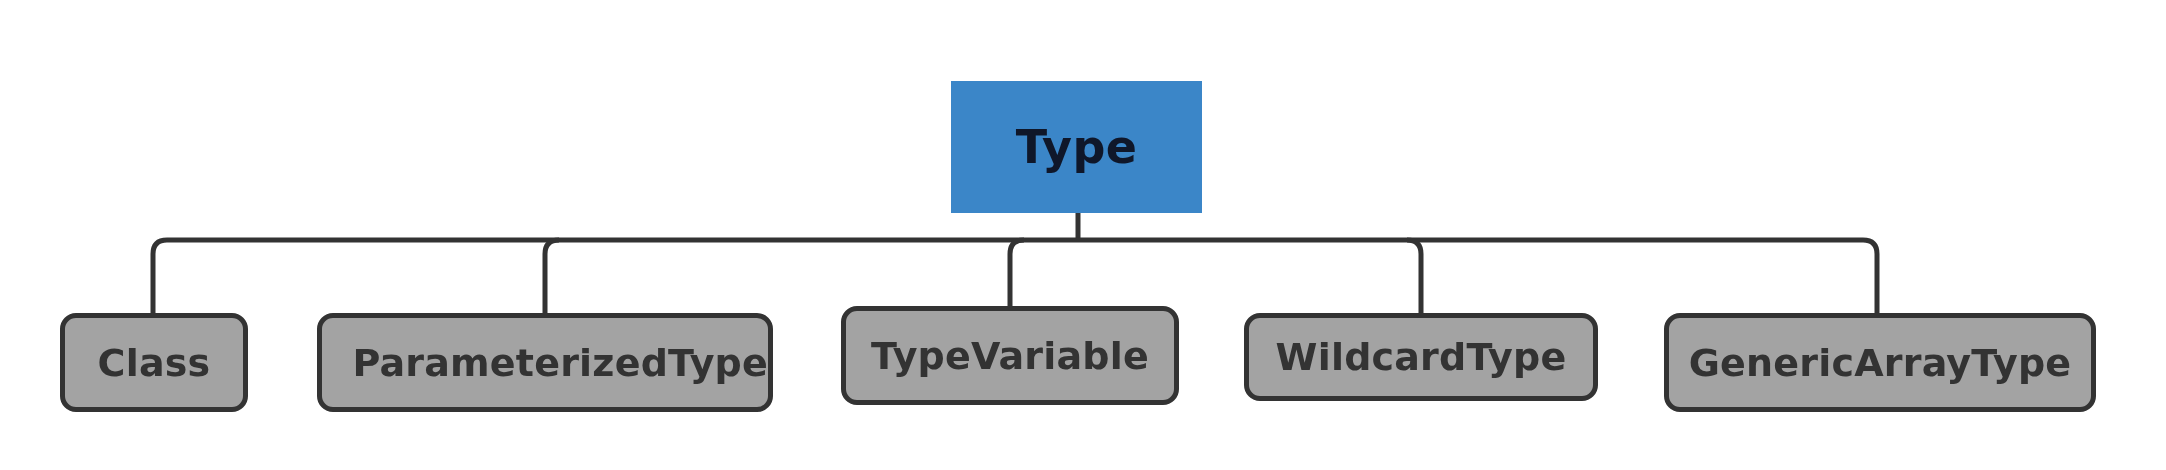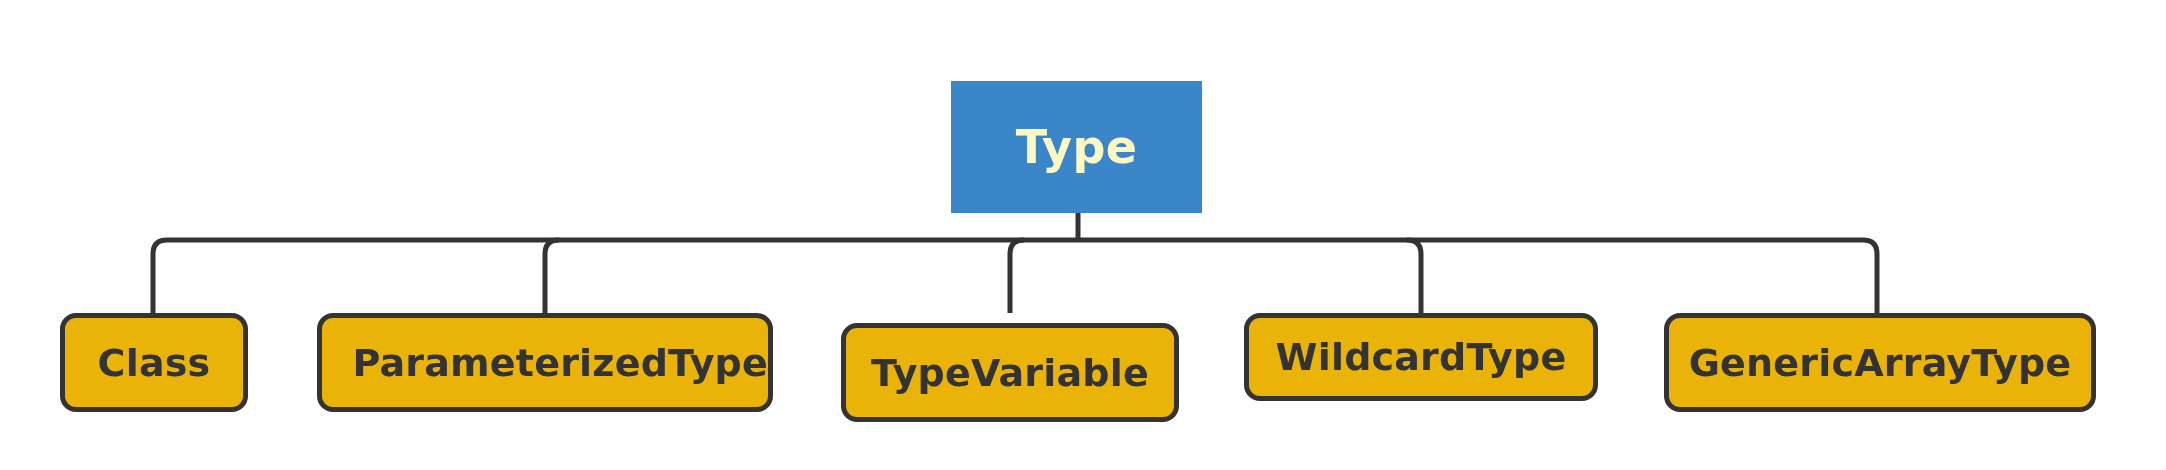--- a/index.html
+++ b/index.html
@@ -32,27 +32,27 @@
     align-items: center;
     justify-content: center;
     z-index: 2;
   }
   .node-root {
     background: #3B86C8;
     border: 0;
     border-radius: 0;
   }
   .node-root .node-label {
-    color: #fef9c3;
+    color: #0f172a;
     font-size: 46px;
     font-weight: bold;
     letter-spacing: 0.4px;
   }
   .node-child {
-    background: #eab308;
+    background: #a3a3a3;
     border: 5px solid #333333;
     border-radius: 16px;
   }
   .node-child .node-label {
     color: #333333;
     font-size: 38px;
     font-weight: bold;
     letter-spacing: 0.2px;
     white-space: nowrap;
   }
@@ -83,21 +83,21 @@
   </div>
 
   <div class="node node-child" style="left:60px; top:313px; width:188px; height:99px;">
     <span class="node-label">Class</span>
   </div>
 
   <div class="node node-child" style="left:317px; top:313px; width:456px; height:99px;justify-content:flex-end;">
     <span class="node-label">ParameterizedType</span>
   </div>
 
-  <div class="node node-child" style="left:841px; top:323px; width:338px; height:99px;">
+  <div class="node node-child" style="left:841px; top:306px; width:338px; height:99px;">
     <span class="node-label">TypeVariable</span>
   </div>
 
   <div class="node node-child" style="left:1244px; top:313px; width:354px; height:88px;">
     <span class="node-label">WildcardType</span>
   </div>
 
   <div class="node node-child" style="left:1664px; top:313px; width:432px; height:99px;">
     <span class="node-label">GenericArrayType</span>
   </div>

